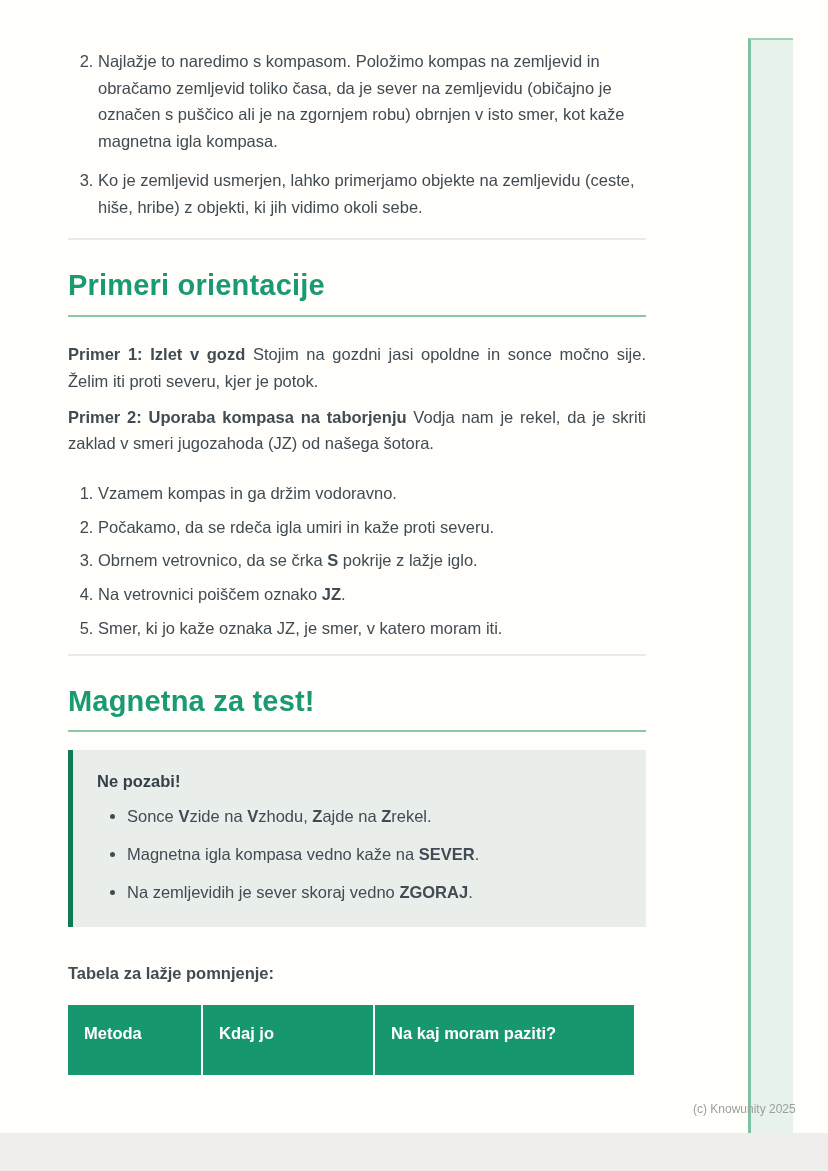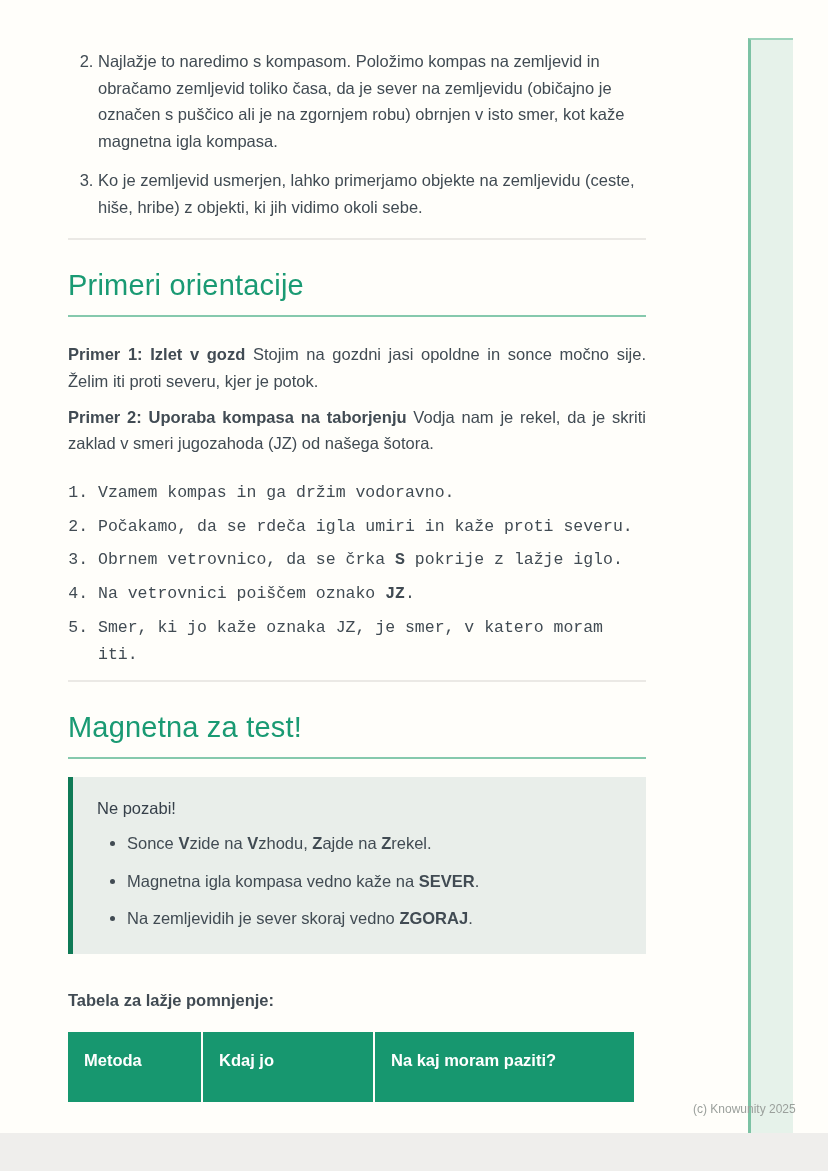--- a/index.html
+++ b/index.html
@@ -34,37 +34,37 @@
   ol.intro-list { margin: 0; padding-left: 30px; }
   ol.intro-list > li { margin-bottom: 12px; }
   .divider { height: 2px; background: #ebe9e5; border: none; }
   .divider.d1 { margin-top: 18px; }
   .divider.d2 { margin-top: 12px; }
   h2.section-heading {
     margin: 28px 0 0;
     padding-bottom: 12px;
     border-bottom: 2px solid #86c9ad;
     color: #1a9a73;
-    font-size: 29px; line-height: 1.2; font-weight: 400;
+    font-size: 29px; line-height: 1.2; font-weight: 700;
     letter-spacing: 0.2px;
   }
   p.para { margin: 24px 0 0; text-align: justify; }
   p.para.tight { margin-top: 9px; }
   ul.bullet-list { margin: 16px 0 0; padding-left: 32px; }
   ul.bullet-list > li { margin-bottom: 13px; }
   ul.bullet-list > li:last-child { margin-bottom: 0; }
-  ol.steps-list { margin: 23px 0 0; padding-left: 30px; font-family: Liberation Mono, monospace; }
+  ol.steps-list { margin: 23px 0 0; padding-left: 30px; }
   ol.steps-list > li { margin-bottom: 7px; }
   .callout {
     margin-top: 18px;
     background: #e9eeea;
     border-left: 5px solid #0f7a56;
     padding: 18px 28px 14px 24px;
   }
-  .callout-title { margin: 0; font-weight: 400; color: #36404a; }
+  .callout-title { margin: 0; font-weight: 700; color: #36404a; }
   ul.callout-list { margin: 8px 0 0; padding-left: 30px; }
   ul.callout-list > li { margin-bottom: 11px; }
   ul.callout-list > li:last-child { margin-bottom: 8px; }
   p.table-label { margin: 33px 0 0; font-weight: 700; }
   table.memo-table {
     margin-top: 18px;
     width: 566px;
     border-collapse: collapse;
     table-layout: fixed;
   }

